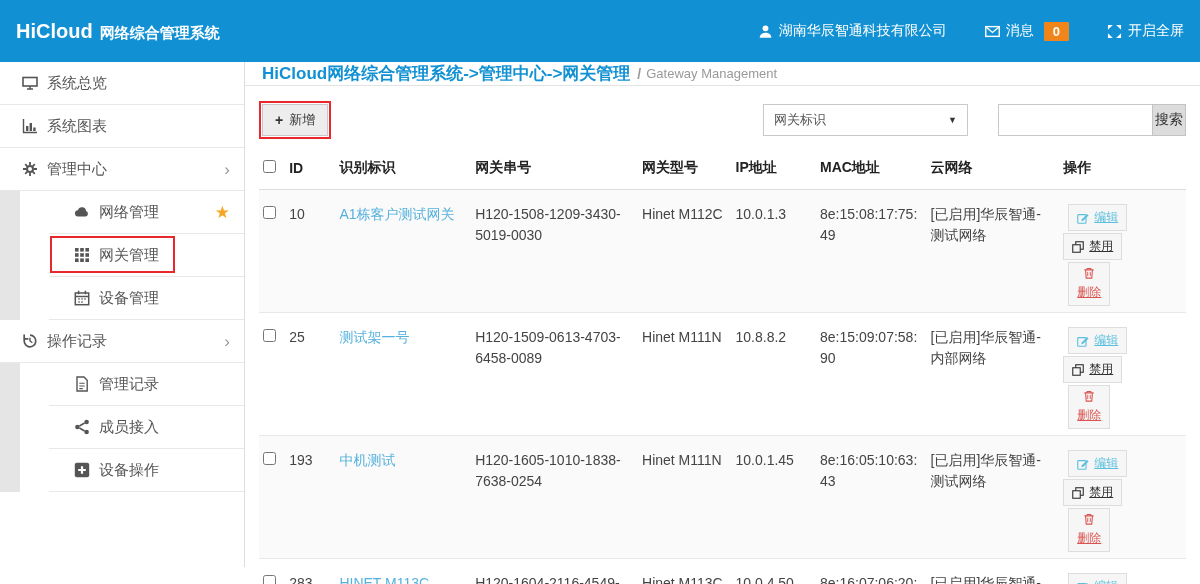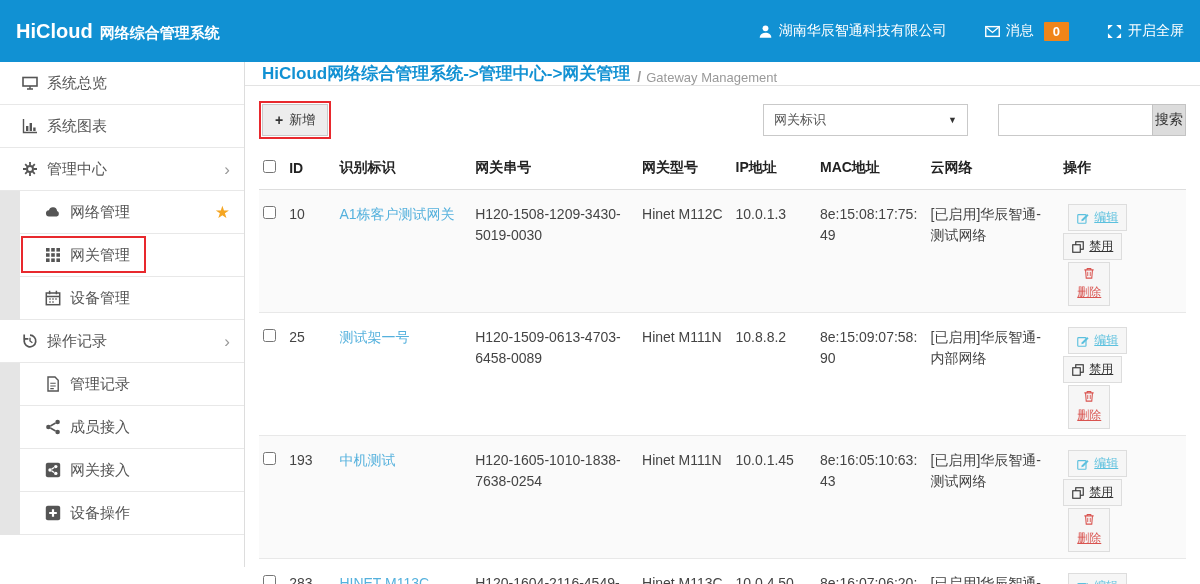--- a/index.html
+++ b/index.html
@@ -27,34 +27,34 @@
   }
   
   .wrap { display:flex; height:505px; }
   
   .sidebar { width:245px; flex:0 0 245px; background:#fff; border-right:1px solid #ddd; }
   .side-item {
     height:43px; display:flex; align-items:center; gap:9px;
     padding:0 14px 0 22px; border-bottom:1px solid #e8e8e8;
     color:#555; font-size:15px; cursor:pointer; position:relative; background:#fff;
   }
-  .submenu { border-left:20px solid #e5e5e5; }
+  .submenu { border-left:20px solid #e5e5e5;padding-left:29px; }
   .submenu .side-item { padding-left:25px; }
   .side-item .icon { display:inline-flex; width:16px; height:16px; color:#555; flex:0 0 16px; }
   .side-item .icon svg { width:100%; height:100%; }
   .chevron { margin-left:auto; color:#999; font-size:17px; line-height:1; }
   .star { margin-left:auto; color:#f5a623; font-size:17px; line-height:1; }
   .red-box-side {
     position:absolute; left:1px; top:2px; height:37px; width:125px;
     border:2px solid #e8282d; pointer-events:none;
   }
   
   .main { flex:1; display:flex; flex-direction:column; min-width:0; }
   .crumb-bar {
-    height:74px; display:flex; align-items:flex-end; padding:0 17px;
+    height:74px; display:flex; align-items:center; padding:0 17px;
     border-bottom:1px solid #e3e3e3;
   }
   .crumb { color:#1191d3; font-size:17px; font-weight:bold; }
   .crumb-div { color:#999; font-size:14px; font-weight:bold; margin:0 5px 0 7px; }
   .crumb-sub { color:#999; font-size:13px; }
   .content { padding:15px 14px 0; }
   .toolbar { display:flex; align-items:center; justify-content:space-between; }
   .red-box-btn { display:inline-block; border:2px solid #e8282d; padding:1px; }
   .btn-add {
     display:inline-flex; align-items:center; gap:6px;
@@ -318,28 +318,20 @@
           </span>
         <span>管理记录</span>
       </div>
       <div class="side-item">
         <span class="icon">
             <svg>
               <use href="#i-share"></use>
             </svg>
           </span>
         <span>成员接入</span>
-      </div>
-      <div class="side-item">
-        <span class="icon">
-            <svg>
-              <use href="#i-share-square"></use>
-            </svg>
-          </span>
-        <span>网关接入</span>
       </div>
       <div class="side-item">
         <span class="icon">
             <svg>
               <use href="#i-plus-square"></use>
             </svg>
           </span>
         <span>设备操作</span>
       </div>
     </div>

